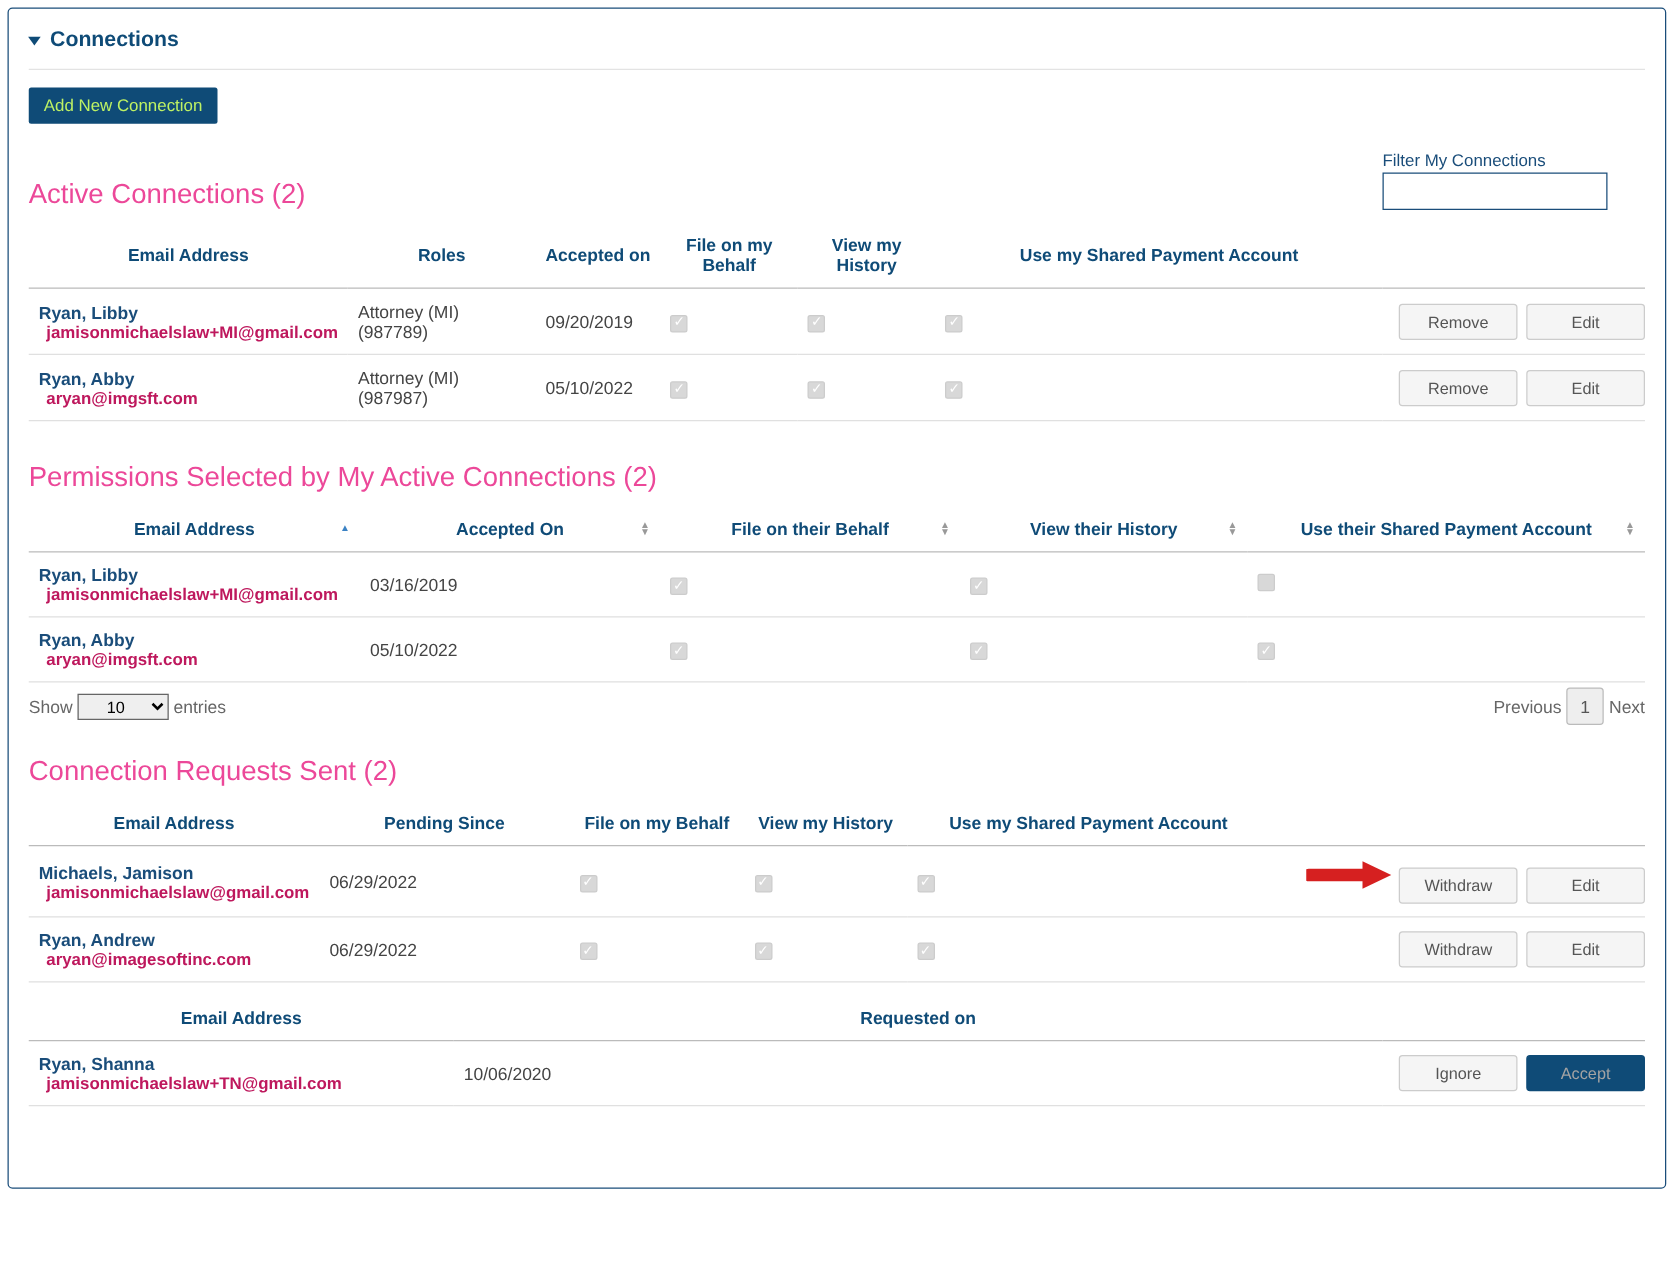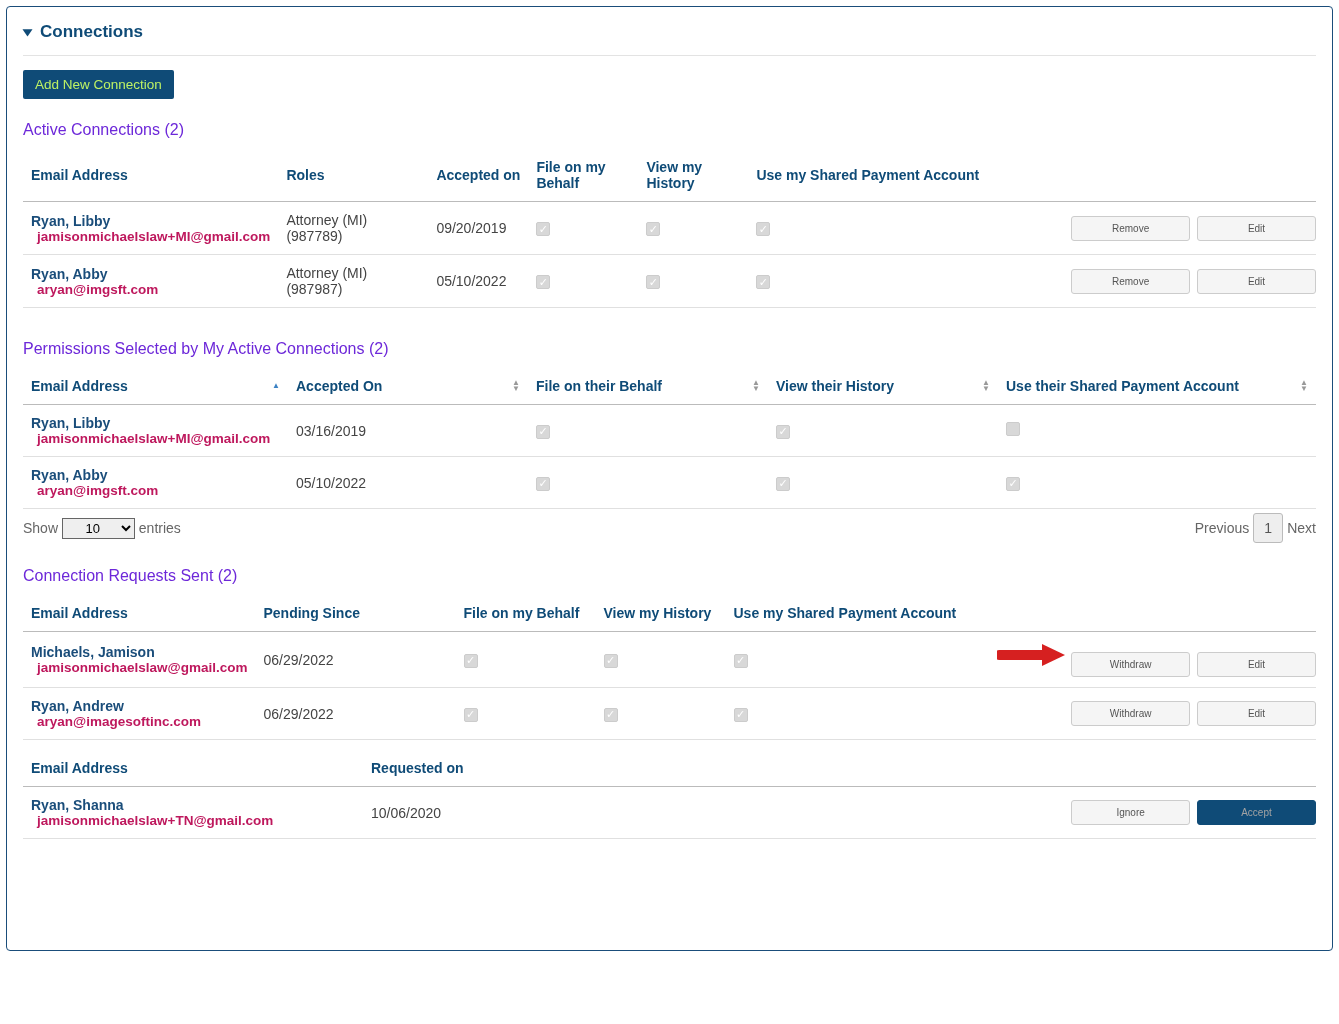--- a/index.html
+++ b/index.html
@@ -32,22 +32,22 @@
     background: #0f4b77;
     color: #bef264;
     border: none;
     padding: 7px 12px;
     font-size: 13.5px;
     border-radius: 2px;
     margin-top: 14px;
     cursor: pointer;
   }
   .section-title {
-    color: #6d28d9;
-    font-size: 16px;
+    color: #ec4899;
+    font-size: 22px;
     font-weight: 400;
     margin: 0;
   }
   .sec-top {
     display: flex;
     justify-content: space-between;
     align-items: flex-end;
     margin-top: 22px;
   }
   .filter-block { margin-right: 30px; }
@@ -59,43 +59,43 @@
     padding: 4px 6px;
     font-size: 14px;
   }
   table {
     width: 100%;
     border-collapse: collapse;
     margin-top: 10px;
     font-size: 14px;
   }
   thead th {
-    text-align: left;
+    text-align: center;
     color: #0f4b77;
     font-weight: 600;
     padding: 10px 8px;
     border-bottom: 1.5px solid #bbb;
     font-size: 14px;
     position: relative;
   }
   tbody td {
     padding: 10px 8px;
     border-bottom: 1px solid #e0e0e0;
     vertical-align: middle;
     color: #444;
   }
   .name { color: #1a4d7a; font-weight: 700; }
   .email { color: #be185d; font-weight: 700; font-size: 13.5px; padding-left: 6px; }
   .btn-sm {
     background: #f5f5f5;
     border: 1px solid #ccc;
     color: #555;
     padding: 6px 0;
-    width: 119px;
-    font-size: 10px;
+    width: 95px;
+    font-size: 13px;
     border-radius: 3px;
     cursor: pointer;
   }
   .btn-accept {
     background: #0f4b77;
     color: #a3a3a3;
     border: 1px solid #0f4b77;
   }
   .chk {
     width: 14px; height: 14px;
@@ -160,20 +160,24 @@
   <div class="panel-header">
     <span class="chev">▾</span>
     <span>Connections</span>
   </div>
 
   <button class="btn-primary">Add New Connection</button>
 
   
   <div class="sec-top">
     <h2 class="section-title">Active Connections (2)</h2>
+    <div class="filter-block">
+      <div class="filter-label">Filter My Connections</div>
+      <input class="filter-input" value="" style="">
+    </div>
   </div>
 
   <table>
     <thead>
       <tr>
         <th style="width:250px">Email Address</th>
         <th style="width:150px">Roles</th>
         <th style="width:100px">Accepted on</th>
         <th style="width:110px">File on my Behalf</th>
         <th style="width:110px">View my History</th>

